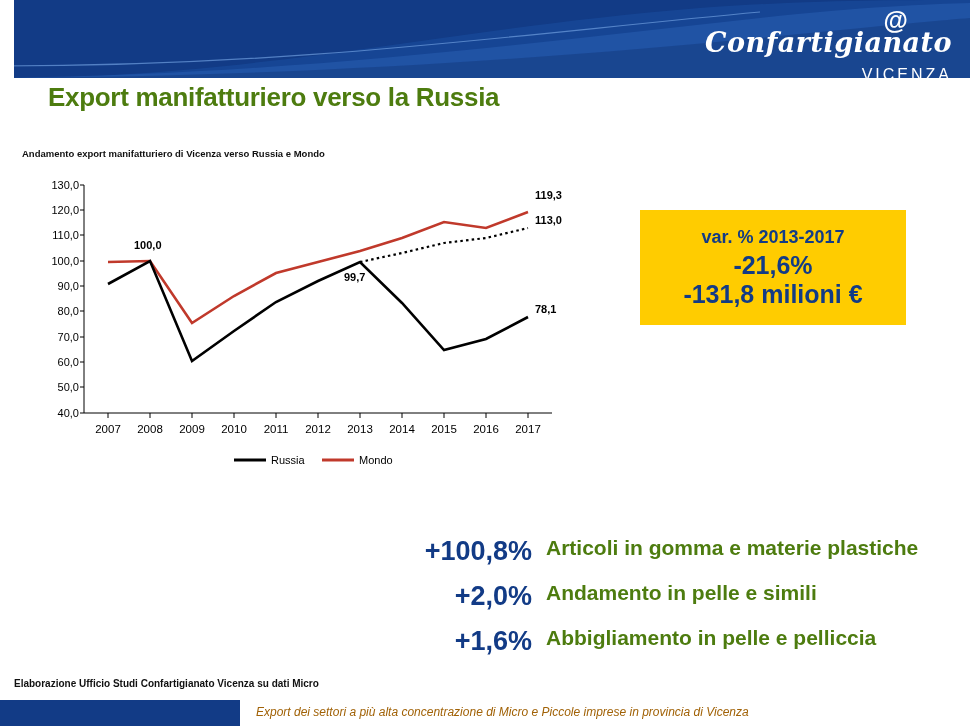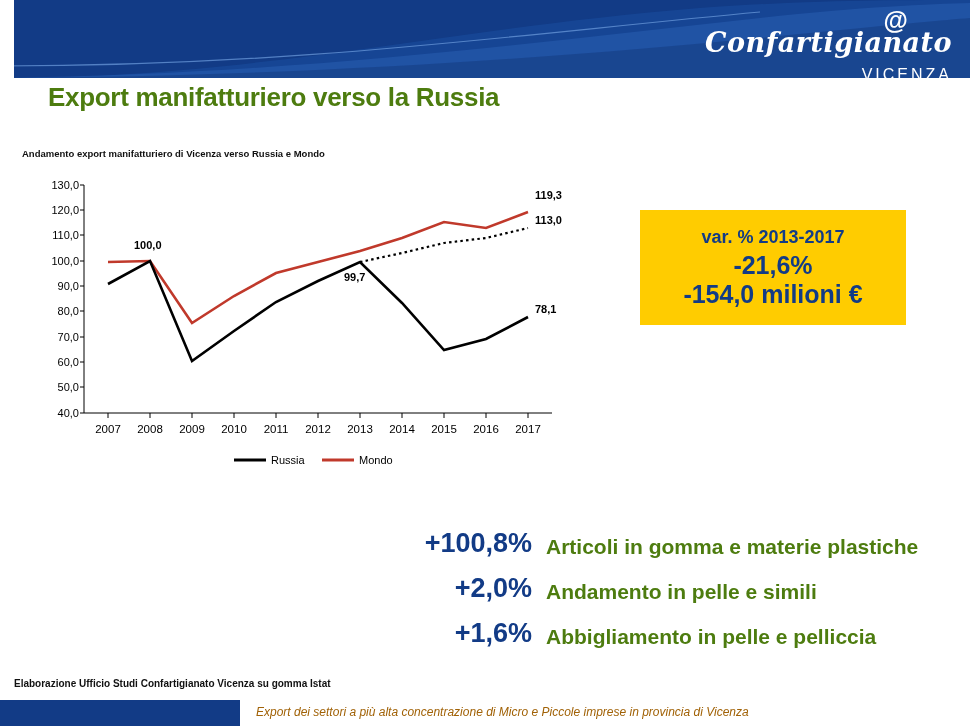--- a/index.html
+++ b/index.html
@@ -65,21 +65,21 @@
     color:#123b86;
   }
   .callout .c-line1{font-size:18px;font-weight:bold;margin-bottom:3px;}
   .callout .c-line2{font-size:25px;font-weight:bold;line-height:1.15;}
   .callout .c-line3{font-size:25px;font-weight:bold;line-height:1.15;}
   
   .stats{
     position:absolute;left:380px;top:528px;width:580px;
   }
   .stat-row{
-    display:flex;align-items:flex-end;margin-bottom:14px;
+    display:flex;align-items:flex-start;margin-bottom:14px;margin-top:8px;
   }
   .stat-val{
     width:152px;text-align:right;
     font-size:27px;font-weight:bold;color:#123b86;
     padding-right:14px;
   }
   .stat-lbl{
     font-size:21px;font-weight:bold;color:#4d7c0f;
   }
   
@@ -202,35 +202,35 @@
       <text x="249" y="297" font-size="11" fill="#000" font-family="Liberation Sans, sans-serif">Russia</text>
       <line x1="300" y1="293" x2="332" y2="293" stroke="#c0392b" stroke-width="3"></line>
       <text x="337" y="297" font-size="11" fill="#000" font-family="Liberation Sans, sans-serif">Mondo</text>
     </g>
   </svg>
 </div>
 
 <div class="callout">
   <div class="c-line1">var. % 2013-2017</div>
   <div class="c-line2">-21,6%</div>
-  <div class="c-line3">-154,0 milioni €</div>
+  <div class="c-line3">-131,8 milioni €</div>
 </div>
 
 <div class="stats">
   <div class="stat-row">
     <div class="stat-val">+100,8%</div>
     <div class="stat-lbl">Articoli in gomma e materie plastiche</div>
   </div>
   <div class="stat-row">
     <div class="stat-val">+2,0%</div>
     <div class="stat-lbl">Andamento in pelle e simili</div>
   </div>
   <div class="stat-row">
     <div class="stat-val">+1,6%</div>
     <div class="stat-lbl">Abbigliamento in pelle e pelliccia</div>
   </div>
 </div>
 
-<div class="footnote">Elaborazione Ufficio Studi Confartigianato Vicenza su gomma Istat</div>
+<div class="footnote">Elaborazione Ufficio Studi Confartigianato Vicenza su dati Micro</div>
 <div class="footer-line"></div>
 <div class="footer-bar"></div>
 <div class="footer-blue"></div>
 <div class="footer-text">Export dei settori a più alta concentrazione di Micro e Piccole imprese in provincia di Vicenza</div>
 
 </body></html>

